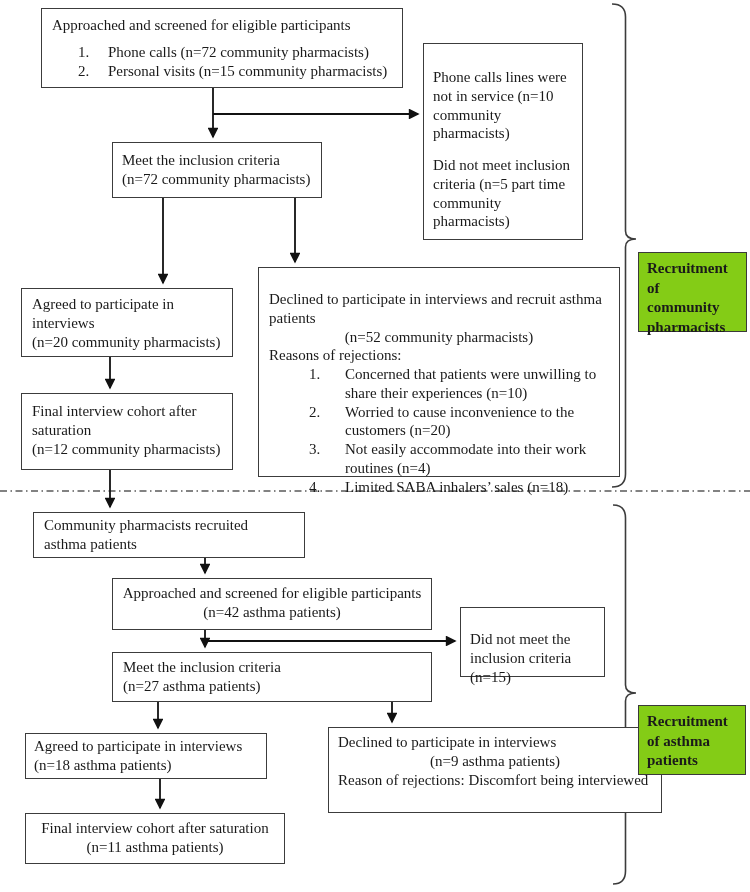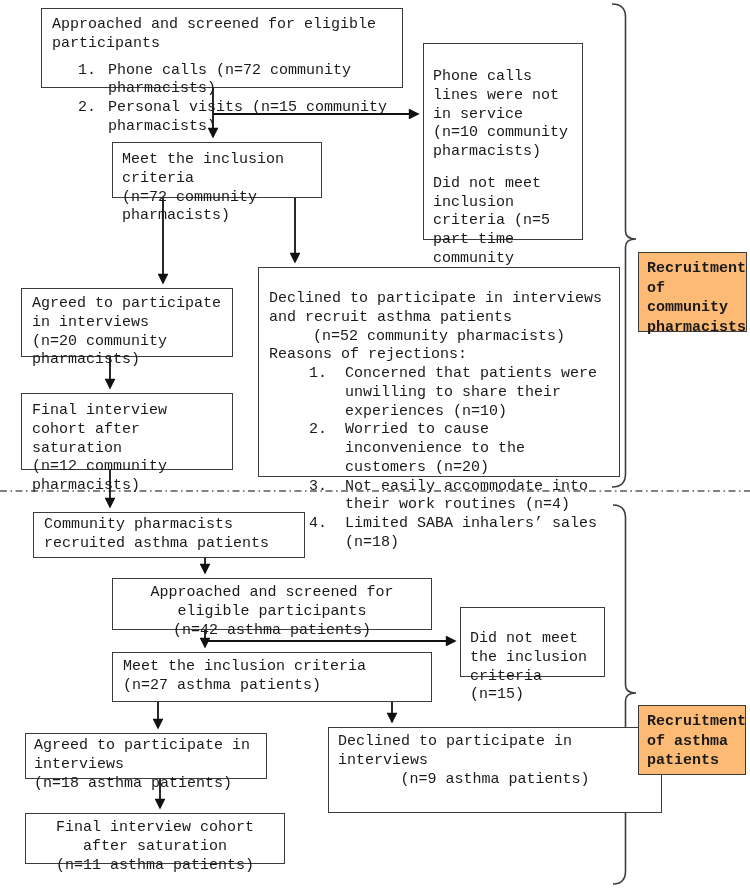--- a/index.html
+++ b/index.html
@@ -1,20 +1,20 @@
 <!DOCTYPE html>
 <html><head>
 <meta charset="utf-8">
 <style>
   html,body{margin:0;padding:0;background:#ffffff;}
   .canvas{
     position:relative;
     width:750px;height:892px;
     background:#ffffff;
-    font-family:Liberation Mono, monospace;
+    font-family:Liberation Serif, serif;
     color:#1a1a1a;
     overflow:hidden;
   }
   .overlay{position:absolute;left:0;top:0;width:750px;height:892px;pointer-events:none;}
   .bx{
     position:absolute;
     box-sizing:border-box;
     border:1.5px solid #3c3c3c;
     background:#ffffff;
     padding:7px 10px;
@@ -25,21 +25,21 @@
   .li .num{flex:0 0 30px;margin-left:26px;}
   .li .txt{flex:1;}
   .reasons .num{flex:0 0 36px;margin-left:40px;}
   .center{text-align:center;}
   .gap-top{margin-top:13px;}
   .title-gap{margin-bottom:8px;}
   .bracket-label{
     position:absolute;
     box-sizing:border-box;
     border:1.8px solid #3a3a3a;
-    background:#fdba74;
+    background:#84cc16;
     padding:6px 8px;
     font-size:15px;
     font-weight:bold;
     line-height:1.3;
   }
 </style>
 </head>
 <body>
 
 <div class="canvas">
@@ -153,20 +153,21 @@
   </div>
 
   <div class="bx" style="left:25px;top:733px;width:242px;height:46px;padding:3px 8px;">
     <div>Agreed to participate in interviews</div>
     <div>(n=18 asthma patients)</div>
   </div>
 
   <div class="bx" style="left:328px;top:727px;width:334px;height:86px;padding:5px 9px;">
     <div>Declined to participate in interviews</div>
     <div class="center">(n=9 asthma patients)</div>
+    <div>Reason of rejections: Discomfort being interviewed</div>
   </div>
 
   <div class="bx center" style="left:25px;top:813px;width:260px;height:51px;padding:5px 8px;">
     <div>Final interview cohort after saturation</div>
     <div>(n=11 asthma patients)</div>
   </div>
 
   <div class="bracket-label" style="left:638px;top:705px;width:108px;height:70px;">
     <div>Recruitment</div>
     <div>of asthma</div>

